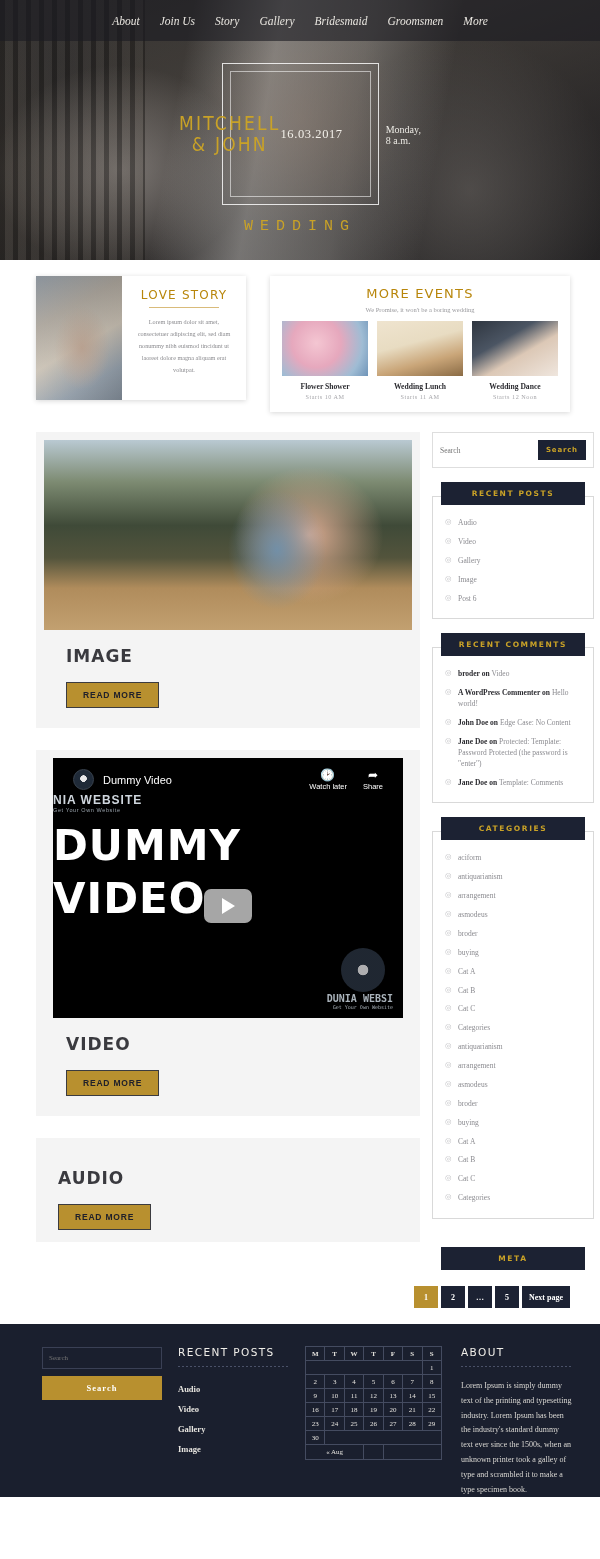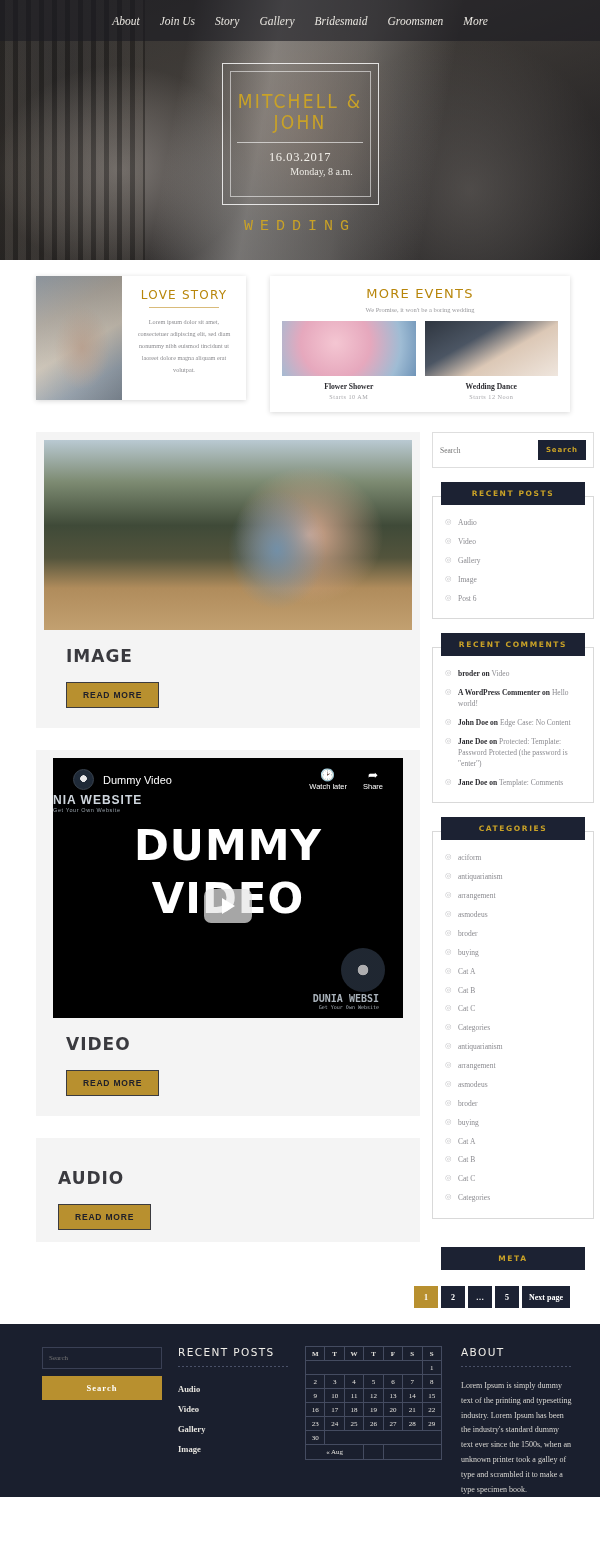--- a/index.html
+++ b/index.html
@@ -65,21 +65,21 @@
   }
   .frame-outer {
     width: 157px; height: 142px;
     border: 1px solid rgba(255,255,255,.82);
     display: flex; align-items: center; justify-content: center;
     position: relative;
   }
   .frame-inner {
     position: absolute; left: 7px; right: 7px; top: 7px; bottom: 7px;
     border: 1px solid rgba(255,255,255,.55);
-    display: flex; flex-direction: column; align-items: center; justify-content: center;
+    display: flex; flex-direction: row; align-items: center; justify-content: center;
   }
   .couple-names {
     font-family: "DejaVu Sans", sans-serif;
     color: #c9a227;
     font-size: 19px;
     letter-spacing: 2.2px;
     text-align: center;
     line-height: 1.12;
     text-transform: uppercase;
     font-weight: 400;
@@ -219,40 +219,40 @@
     flex: none;
   }
   .vid-name { color: #fff; font-family: "Liberation Sans", sans-serif; font-size: 11px; margin-left: 9px; }
   .vid-actions { margin-left: auto; display: flex; gap: 16px; text-align: center; }
   .vid-act { color: #fff; font-family: "Liberation Sans", sans-serif; font-size: 7.5px; }
   .vid-act .gl { display: block; font-size: 12px; line-height: 14px; }
   .vid-brand { color: #cfd6dd; font-family: Liberation Sans, sans-serif; font-size: 12px; letter-spacing: 1px; padding-left: 0px; margin-top: 2px; font-weight: bold;}
   .vid-brand small { display:block; font-size: 5.5px; letter-spacing: .6px; color:#9aa4ad; font-weight: normal; }
   .vid-big {
     color: #fff; font-family: "DejaVu Sans", sans-serif; font-weight: bold;
-    font-size: 42px; text-align: center; line-height: .98; letter-spacing: 1px;
+    font-size: 42px; text-align: left; line-height: .98; letter-spacing: 1px;
     margin-top: 12px;
   }
   .vid-play {
     position: absolute; left: 50%; top: 57%; transform: translate(-50%,-50%);
     width: 48px; height: 34px; border-radius: 7px;
     background: rgba(230,230,230,.72);
     display: flex; align-items: center; justify-content: center;
   }
   .vid-play i {
     display:block; width:0; height:0;
     border-left: 13px solid #fff; border-top: 8px solid transparent; border-bottom: 8px solid transparent;
   }
   .vid-disc {
     position:absolute; right: 18px; bottom: 26px; width: 44px; height: 44px; border-radius:50%;
     background: radial-gradient(circle, #e8e8ea 0 16%, #2a3442 18% 100%);
     opacity:.75;
   }
   .vid-foot {
-    position:absolute; right: 24px; bottom: 8px;
+    position:absolute; right: 10px; bottom: 8px;
     color:#aab3bb; font-family:"DejaVu Sans Mono", monospace; font-size: 10px; font-weight: bold;
   }
   .vid-foot small{ display:block; font-size:5px; font-weight:normal; text-align:right;}
 
   
   .audio-post { padding: 14px 16px 0; }
   .audio-bar {
     height: 28px; background: #f2f2f2; border-radius: 14px;
     display: flex; align-items: center; padding: 0 12px; gap: 9px;
   }
@@ -418,20 +418,25 @@
     </div>
 
     <div class="events-card">
       <div class="events-title">More Events</div>
       <div class="events-sub">We Promise, it won't be a boring wedding</div>
       <div class="events-grid">
         <div class="event-item">
           <div class="event-thumb ev1"></div>
           <div class="event-name">Flower Shower</div>
           <div class="event-time">Starts 10 AM</div>
+        </div>
+        <div class="event-item">
+          <div class="event-thumb ev2"></div>
+          <div class="event-name">Wedding Lunch</div>
+          <div class="event-time">Starts 11 AM</div>
         </div>
         <div class="event-item">
           <div class="event-thumb ev3"></div>
           <div class="event-name">Wedding Dance</div>
           <div class="event-time">Starts 12 Noon</div>
         </div>
       </div>
     </div>
   </div>
 

